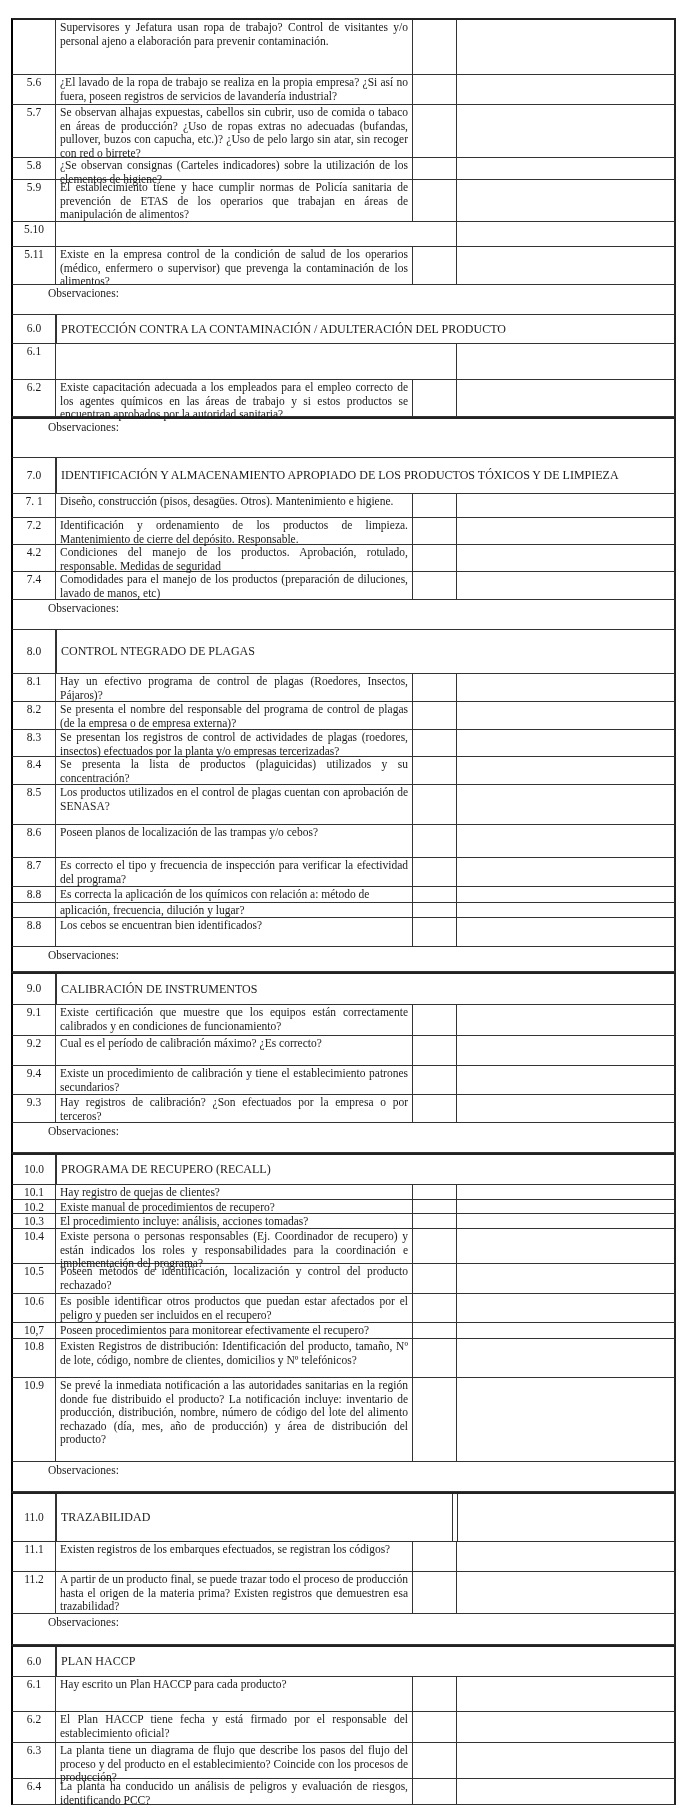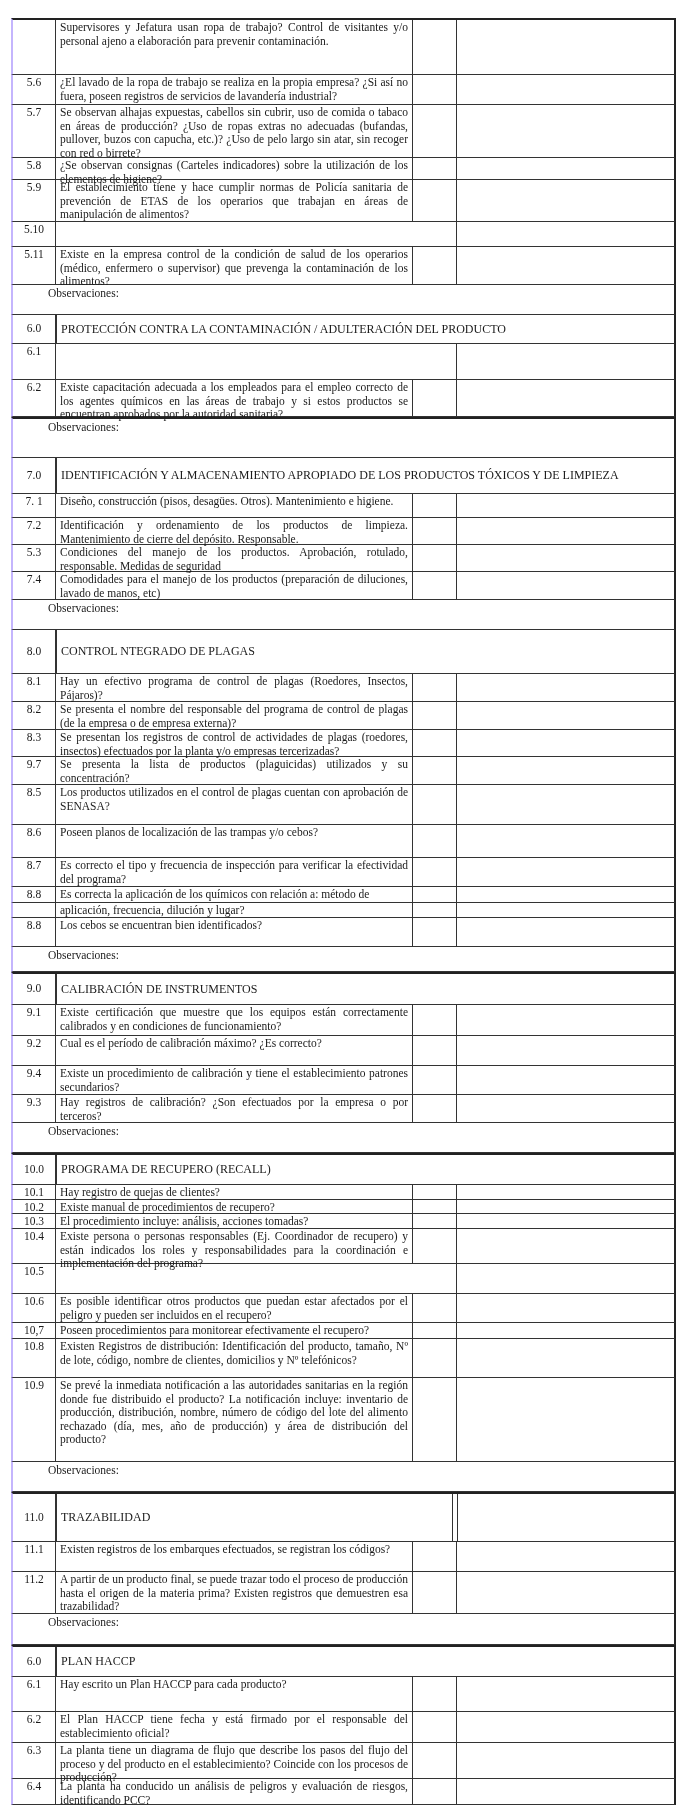--- a/index.html
+++ b/index.html
@@ -1,19 +1,19 @@
 <!DOCTYPE html>
 <html><head>
 <meta charset="utf-8">
 <style>
   html, body { margin: 0; padding: 0; background: #ffffff; }
   body { width: 693px; height: 1809px; position: relative; overflow: hidden;
          font-family: "Liberation Serif", "DejaVu Serif", serif; color: #1a1a1a; }
   #doc { position: absolute; left: 11px; top: 18px; width: 665px; }
-  .row { position: relative; box-sizing: border-box; border-left: 2px solid #c4b5fd; border-right: 2px solid #222;
+  .row { position: relative; box-sizing: border-box; border-left: 2px solid #000000; border-right: 2px solid #222;
          border-bottom: 1px solid #333; }
   .row.first { border-top: 2px solid #222; }
   .row.thick-top { border-top: 2px solid #222; }
   .cell { position: absolute; top: 0; bottom: 0; box-sizing: border-box; }
   .num { left: 0; width: 43px; border-right: 1px solid #333; text-align: center;
          font-size: 11.5px; line-height: 13.5px; padding-top: 1px; }
   .text { left: 43px; width: 357px; border-right: 1px solid #333; font-size: 11.5px; line-height: 13.5px;
           padding: 1px 4px 0 4px; text-align: justify; }
   .mark { left: 400px; width: 44px; border-right: 1px solid #333; }
   .comment { left: 444px; right: 0; }
@@ -101,21 +101,21 @@
       <div class="cell mark"></div>
       <div class="cell comment"></div>
     </div>
     <div class="row" style="height: 27px;">
       <div class="cell num">7.2</div>
       <div class="cell text">Identificación y ordenamiento de los productos de limpieza. Mantenimiento de cierre del depósito. Responsable.</div>
       <div class="cell mark"></div>
       <div class="cell comment"></div>
     </div>
     <div class="row" style="height: 27px;">
-      <div class="cell num">5.3</div>
+      <div class="cell num">4.2</div>
       <div class="cell text">Condiciones del manejo de los productos. Aprobación, rotulado, responsable. Medidas de seguridad</div>
       <div class="cell mark"></div>
       <div class="cell comment"></div>
     </div>
     <div class="row" style="height: 28px;">
       <div class="cell num">7.4</div>
       <div class="cell text">Comodidades para el manejo de los productos (preparación de diluciones, lavado de manos, etc)</div>
       <div class="cell mark"></div>
       <div class="cell comment"></div>
     </div>
@@ -138,21 +138,21 @@
       <div class="cell mark"></div>
       <div class="cell comment"></div>
     </div>
     <div class="row" style="height: 27px;">
       <div class="cell num">8.3</div>
       <div class="cell text">Se presentan los registros de control de actividades de plagas (roedores, insectos) efectuados por la planta y/o empresas tercerizadas?</div>
       <div class="cell mark"></div>
       <div class="cell comment"></div>
     </div>
     <div class="row" style="height: 28px;">
-      <div class="cell num">9.7</div>
+      <div class="cell num">8.4</div>
       <div class="cell text">Se presenta la lista de productos (plaguicidas) utilizados y su concentración?</div>
       <div class="cell mark"></div>
       <div class="cell comment"></div>
     </div>
     <div class="row" style="height: 40px;">
       <div class="cell num">8.5</div>
       <div class="cell text">Los productos utilizados en el control de plagas cuentan con aprobación de SENASA?</div>
       <div class="cell mark"></div>
       <div class="cell comment"></div>
     </div>
@@ -243,20 +243,21 @@
       <div class="cell comment"></div>
     </div>
     <div class="row" style="height: 35px;">
       <div class="cell num">10.4</div>
       <div class="cell text">Existe persona o personas responsables (Ej. Coordinador de recupero) y están indicados los roles y responsabilidades para la coordinación e implementación del programa?</div>
       <div class="cell mark"></div>
       <div class="cell comment"></div>
     </div>
     <div class="row" style="height: 30px;">
       <div class="cell num">10.5</div>
+      <div class="cell text">Poseen métodos de identificación, localización y control del producto rechazado?</div>
       <div class="cell mark"></div>
       <div class="cell comment"></div>
     </div>
     <div class="row" style="height: 29px;">
       <div class="cell num">10.6</div>
       <div class="cell text">Es posible identificar otros productos que puedan estar afectados por el peligro y pueden ser incluidos en el recupero?</div>
       <div class="cell mark"></div>
       <div class="cell comment"></div>
     </div>
     <div class="row" style="height: 16px;">

